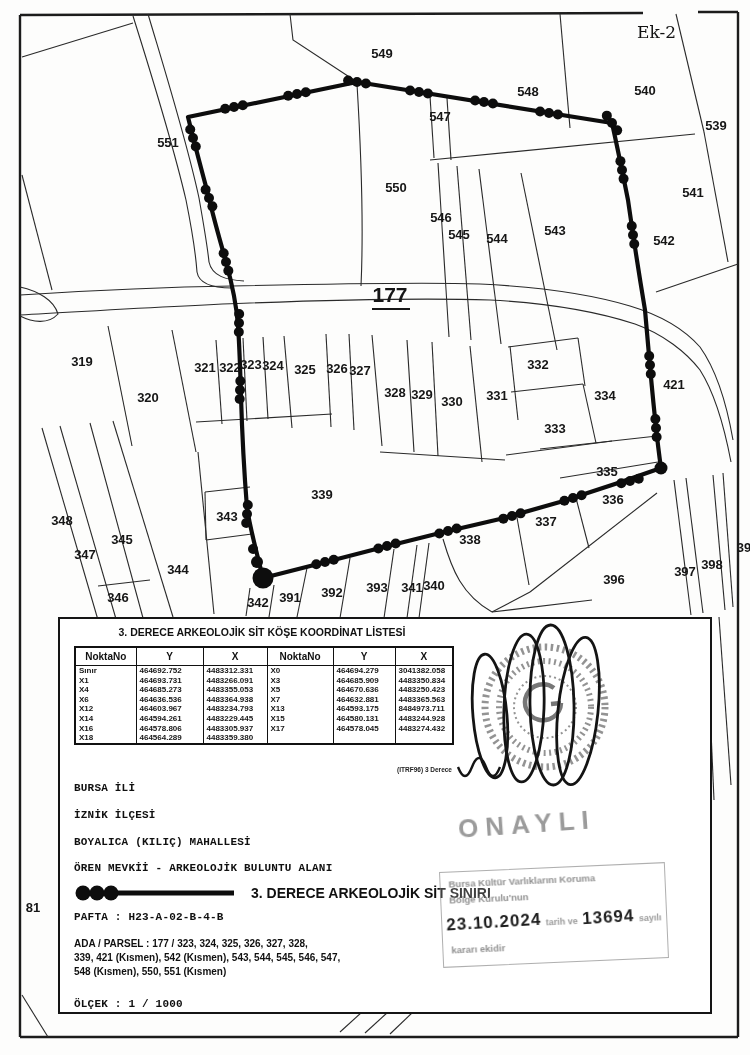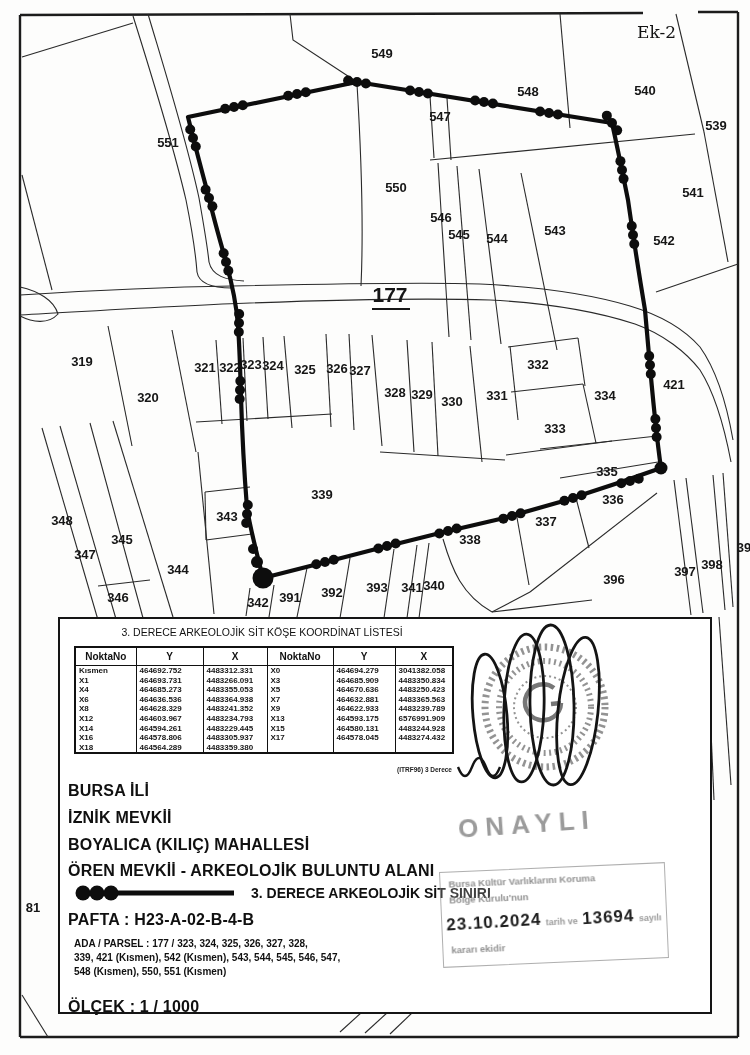--- a/index.html
+++ b/index.html
@@ -6,34 +6,34 @@
   #page{position:relative;width:750px;height:1055px;background:#fdfdfc;overflow:hidden;
         font-family:"Liberation Sans",sans-serif;}
   #mapsvg{position:absolute;left:0;top:0;}
   .plabel{font-family:"Liberation Sans",sans-serif;font-size:13px;font-weight:700;fill:#161616;}
   .plabel-big{font-size:21px;}
   .eklabel{font-family:"DejaVu Serif",serif;font-size:17px;fill:#111;}
   
   #infobox{position:absolute;left:58px;top:617px;width:650px;height:393px;background:#fff;
            border:2.2px solid #151515;z-index:5;}
   #tbl-title{position:absolute;left:14px;top:7px;width:376px;text-align:center;
-             font-size:10.5px;font-weight:400;color:#111;}
+             font-size:10.5px;font-weight:700;color:#111;}
   #coord-table{position:absolute;left:14px;top:27px;width:378px;border-collapse:collapse;
                table-layout:fixed;border:2px solid #111;}
   #coord-table th{font-size:10px;font-weight:700;color:#111;border-bottom:1.8px solid #111;
                   border-left:1.6px solid #111;padding:3px 0;}
   #coord-table th:first-child{border-left:none;}
   #coord-table td{font-size:8px;font-weight:700;color:#161616;border-left:1.6px solid #111;
                   padding:0 4px 0 3px;height:9.6px;line-height:9.6px;white-space:nowrap;overflow:hidden;}
   #coord-table td:first-child{border-left:none;}
   #coord-table td.num{text-align:left;}
   #tbl-note{position:absolute;left:14px;top:147px;width:378px;text-align:right;
             font-size:6.5px;font-weight:700;color:#222;}
-  .infoline{position:absolute;left:8px;font-size:16px;font-weight:700;color:#101010;
-            letter-spacing:.2px;white-space:nowrap;}
+  .infoline{position:absolute;left:14px;font-size:11px;font-weight:700;color:#101010;
+            letter-spacing:.2px;white-space:nowrap;font-family:Liberation Mono, monospace;}
   #legend-row{position:absolute;left:12px;top:264px;height:20px;display:flex;align-items:center;}
   #legend-row .txt{font-size:14px;font-weight:700;color:#101010;margin-left:14px;}
   #ada-block{position:absolute;left:14px;top:318px;font-size:10px;font-weight:700;color:#101010;
              line-height:13.8px;white-space:nowrap;}
   
   #sealsvg{position:absolute;left:368px;top:0px;z-index:6;}
   #onay-stamp{position:absolute;left:398px;top:190px;font-size:26px;font-weight:900;
               letter-spacing:7px;color:#4a4a4a;opacity:.55;filter:blur(.7px);
               transform:rotate(-4deg);z-index:6;}
   #rect-stamp{position:absolute;left:381px;top:248px;width:224px;height:94px;
@@ -290,21 +290,21 @@
             <th>NoktaNo</th>
             <th>Y</th>
             <th>X</th>
             <th>NoktaNo</th>
             <th>Y</th>
             <th>X</th>
           </tr>
         </thead>
       <tbody id="coord-body">
           <tr>
-            <td>Kısmen</td>
+            <td>Sınır</td>
             <td class="num">464692.752</td>
             <td class="num">4483312.331</td>
             <td>X0</td>
             <td class="num">464694.279</td>
             <td class="num">3041382.058</td>
           </tr>
           <tr>
             <td>X1</td>
             <td class="num">464693.731</td>
             <td class="num">4483266.091</td>
@@ -322,34 +322,26 @@
           </tr>
           <tr>
             <td>X6</td>
             <td class="num">464636.536</td>
             <td class="num">4483364.938</td>
             <td>X7</td>
             <td class="num">464632.881</td>
             <td class="num">4483365.563</td>
           </tr>
           <tr>
-            <td>X8</td>
-            <td class="num">464628.329</td>
-            <td class="num">4483241.352</td>
-            <td>X9</td>
-            <td class="num">464622.933</td>
-            <td class="num">4483239.789</td>
-          </tr>
-          <tr>
             <td>X12</td>
             <td class="num">464603.967</td>
             <td class="num">4483234.793</td>
             <td>X13</td>
             <td class="num">464593.175</td>
-            <td class="num">6576991.909</td>
+            <td class="num">8484973.711</td>
           </tr>
           <tr>
             <td>X14</td>
             <td class="num">464594.261</td>
             <td class="num">4483229.445</td>
             <td>X15</td>
             <td class="num">464580.131</td>
             <td class="num">4483244.928</td>
           </tr>
           <tr>
@@ -366,21 +358,21 @@
             <td class="num">4483359.380</td>
             <td></td>
             <td class="num"></td>
             <td class="num"></td>
           </tr>
         </tbody>
     </table>
     <div id="tbl-note">(ITRF96) 3 Derece</div>
 
     <div class="infoline" style="top:163px">BURSA İLİ</div>
-    <div class="infoline" style="top:190px">İZNİK MEVKİİ</div>
+    <div class="infoline" style="top:190px">İZNİK İLÇESİ</div>
     <div class="infoline" style="top:217px">BOYALICA (KILIÇ) MAHALLESİ</div>
     <div class="infoline" style="top:243px">ÖREN MEVKİİ - ARKEOLOJİK BULUNTU ALANI</div>
 
     <div id="legend-row">
       <svg width="165" height="18">
         <line x1="40" y1="9" x2="162" y2="9" stroke="#0d0d0d" stroke-width="5"></line>
         <circle cx="11" cy="9" r="7.5" fill="#0d0d0d"></circle>
         <circle cx="25" cy="9" r="7.5" fill="#0d0d0d"></circle>
         <circle cx="39" cy="9" r="7.5" fill="#0d0d0d"></circle>
       </svg>

